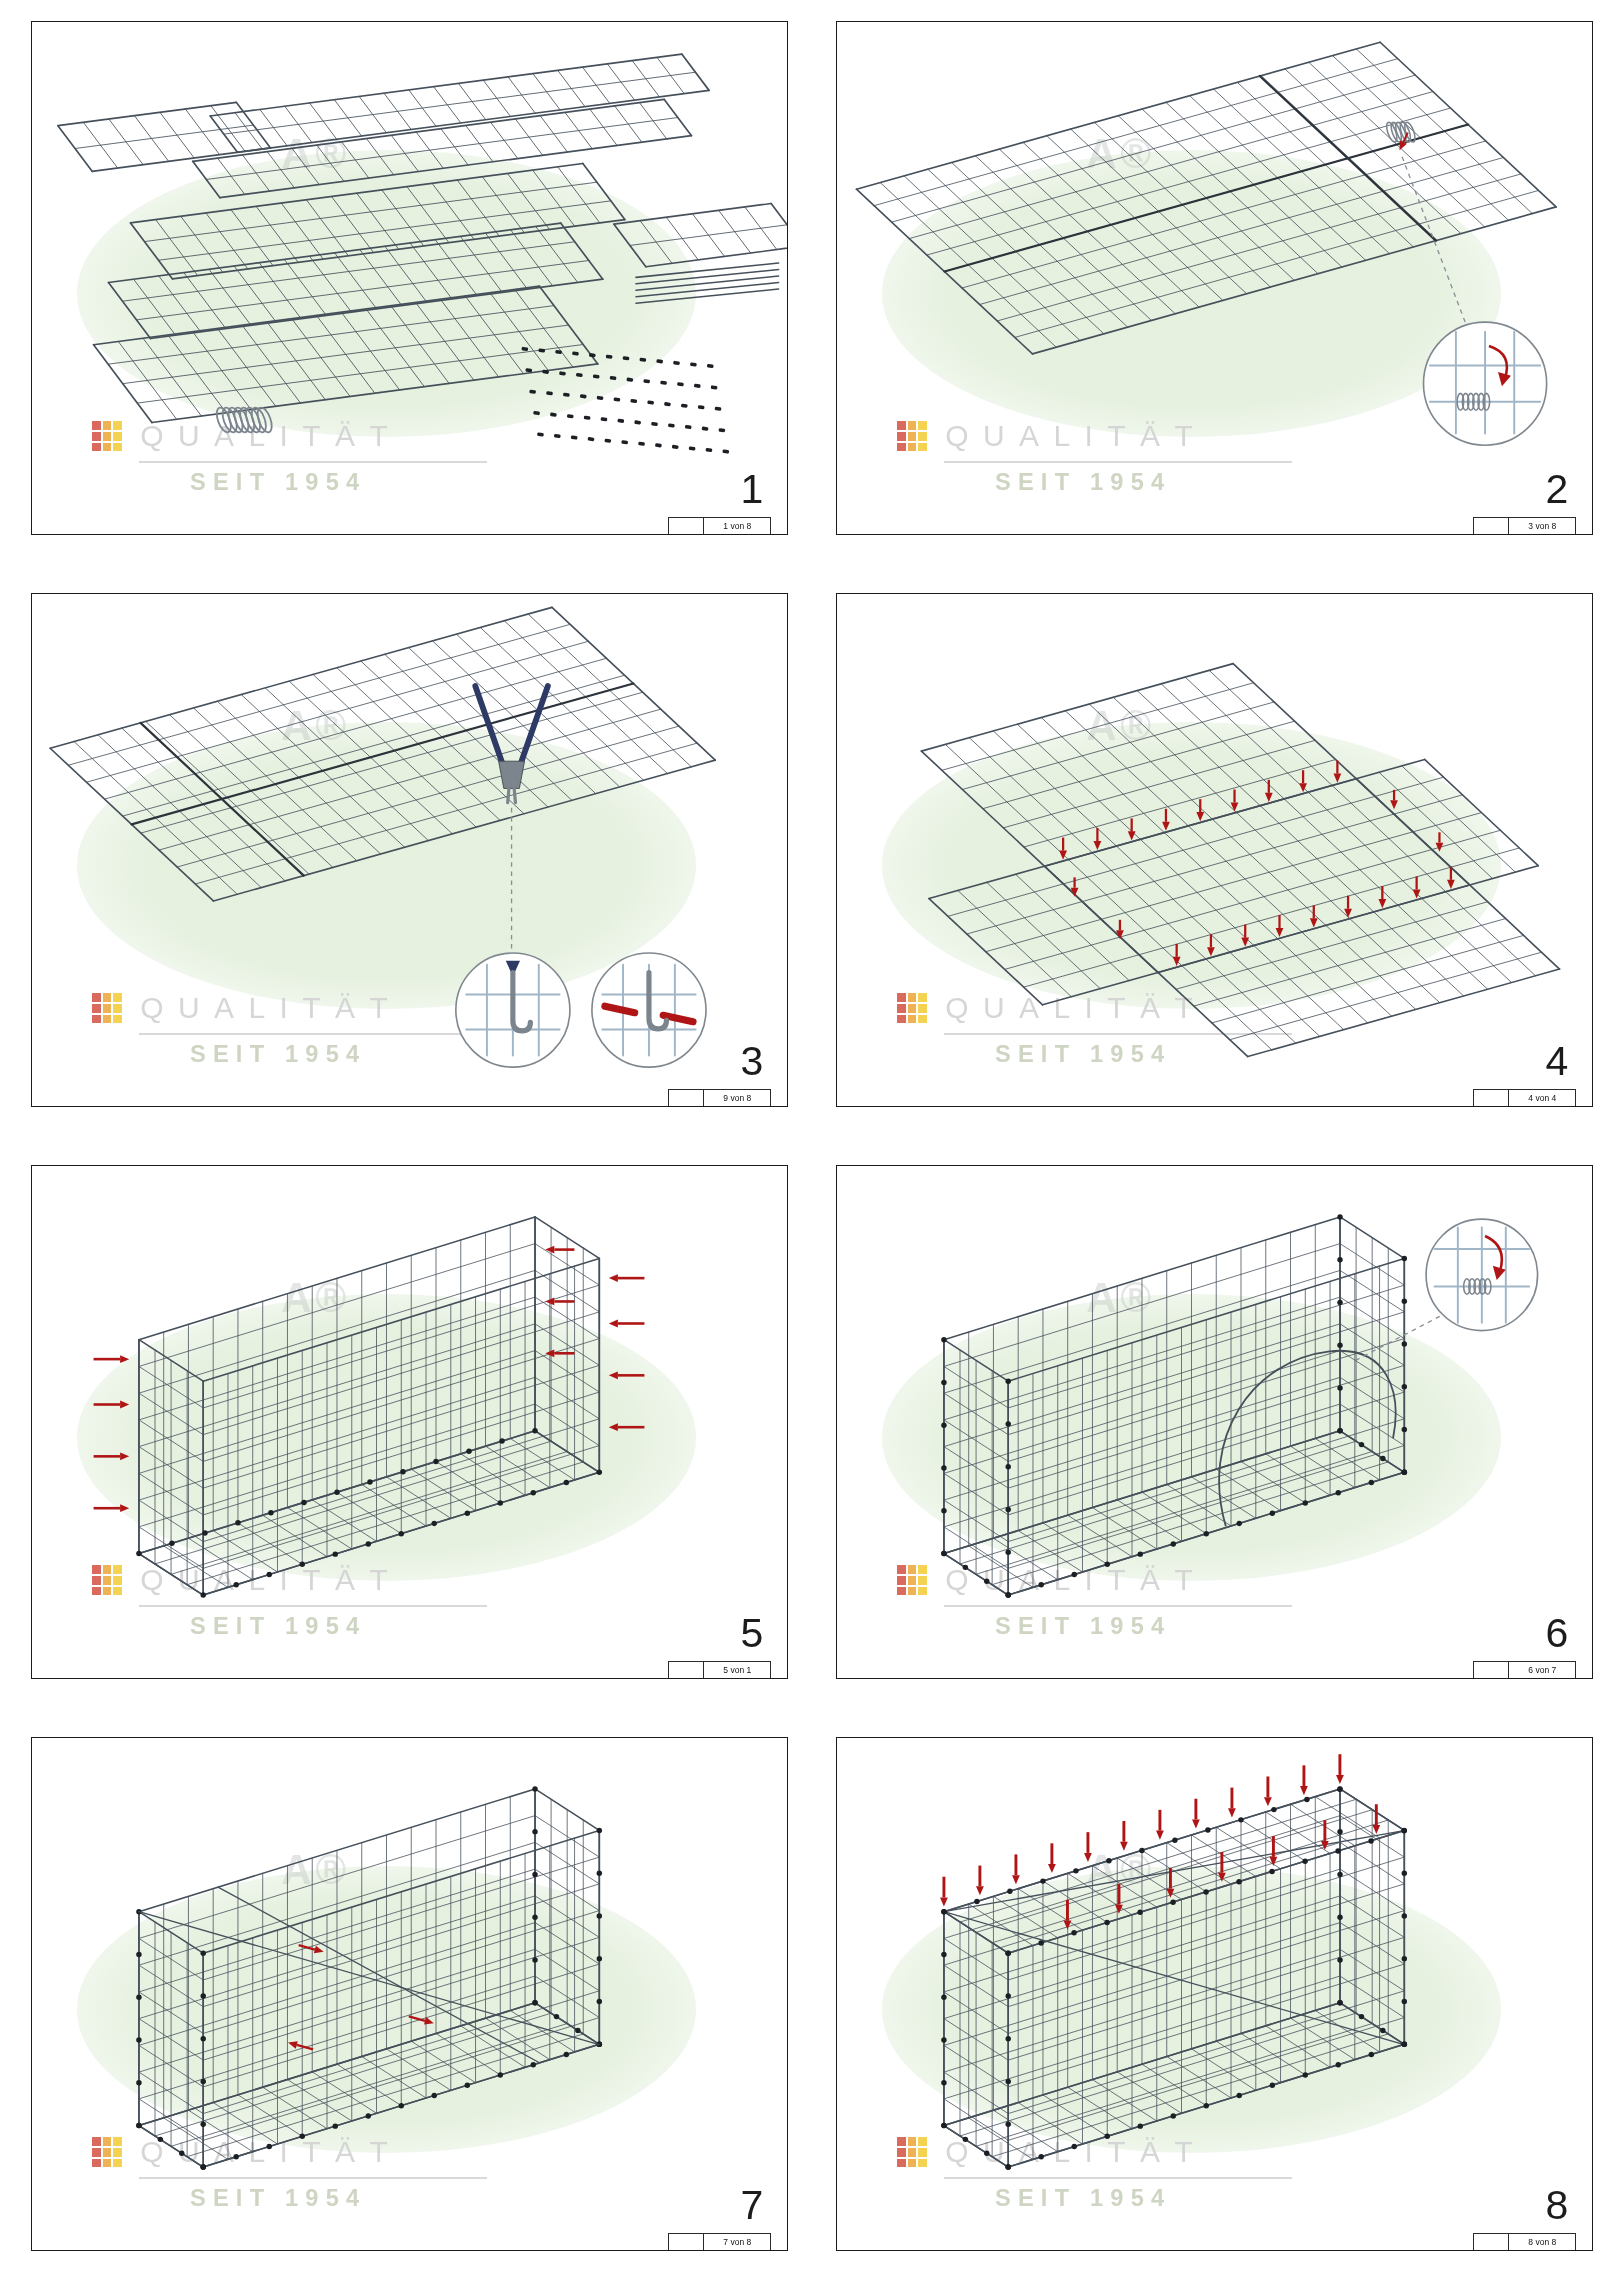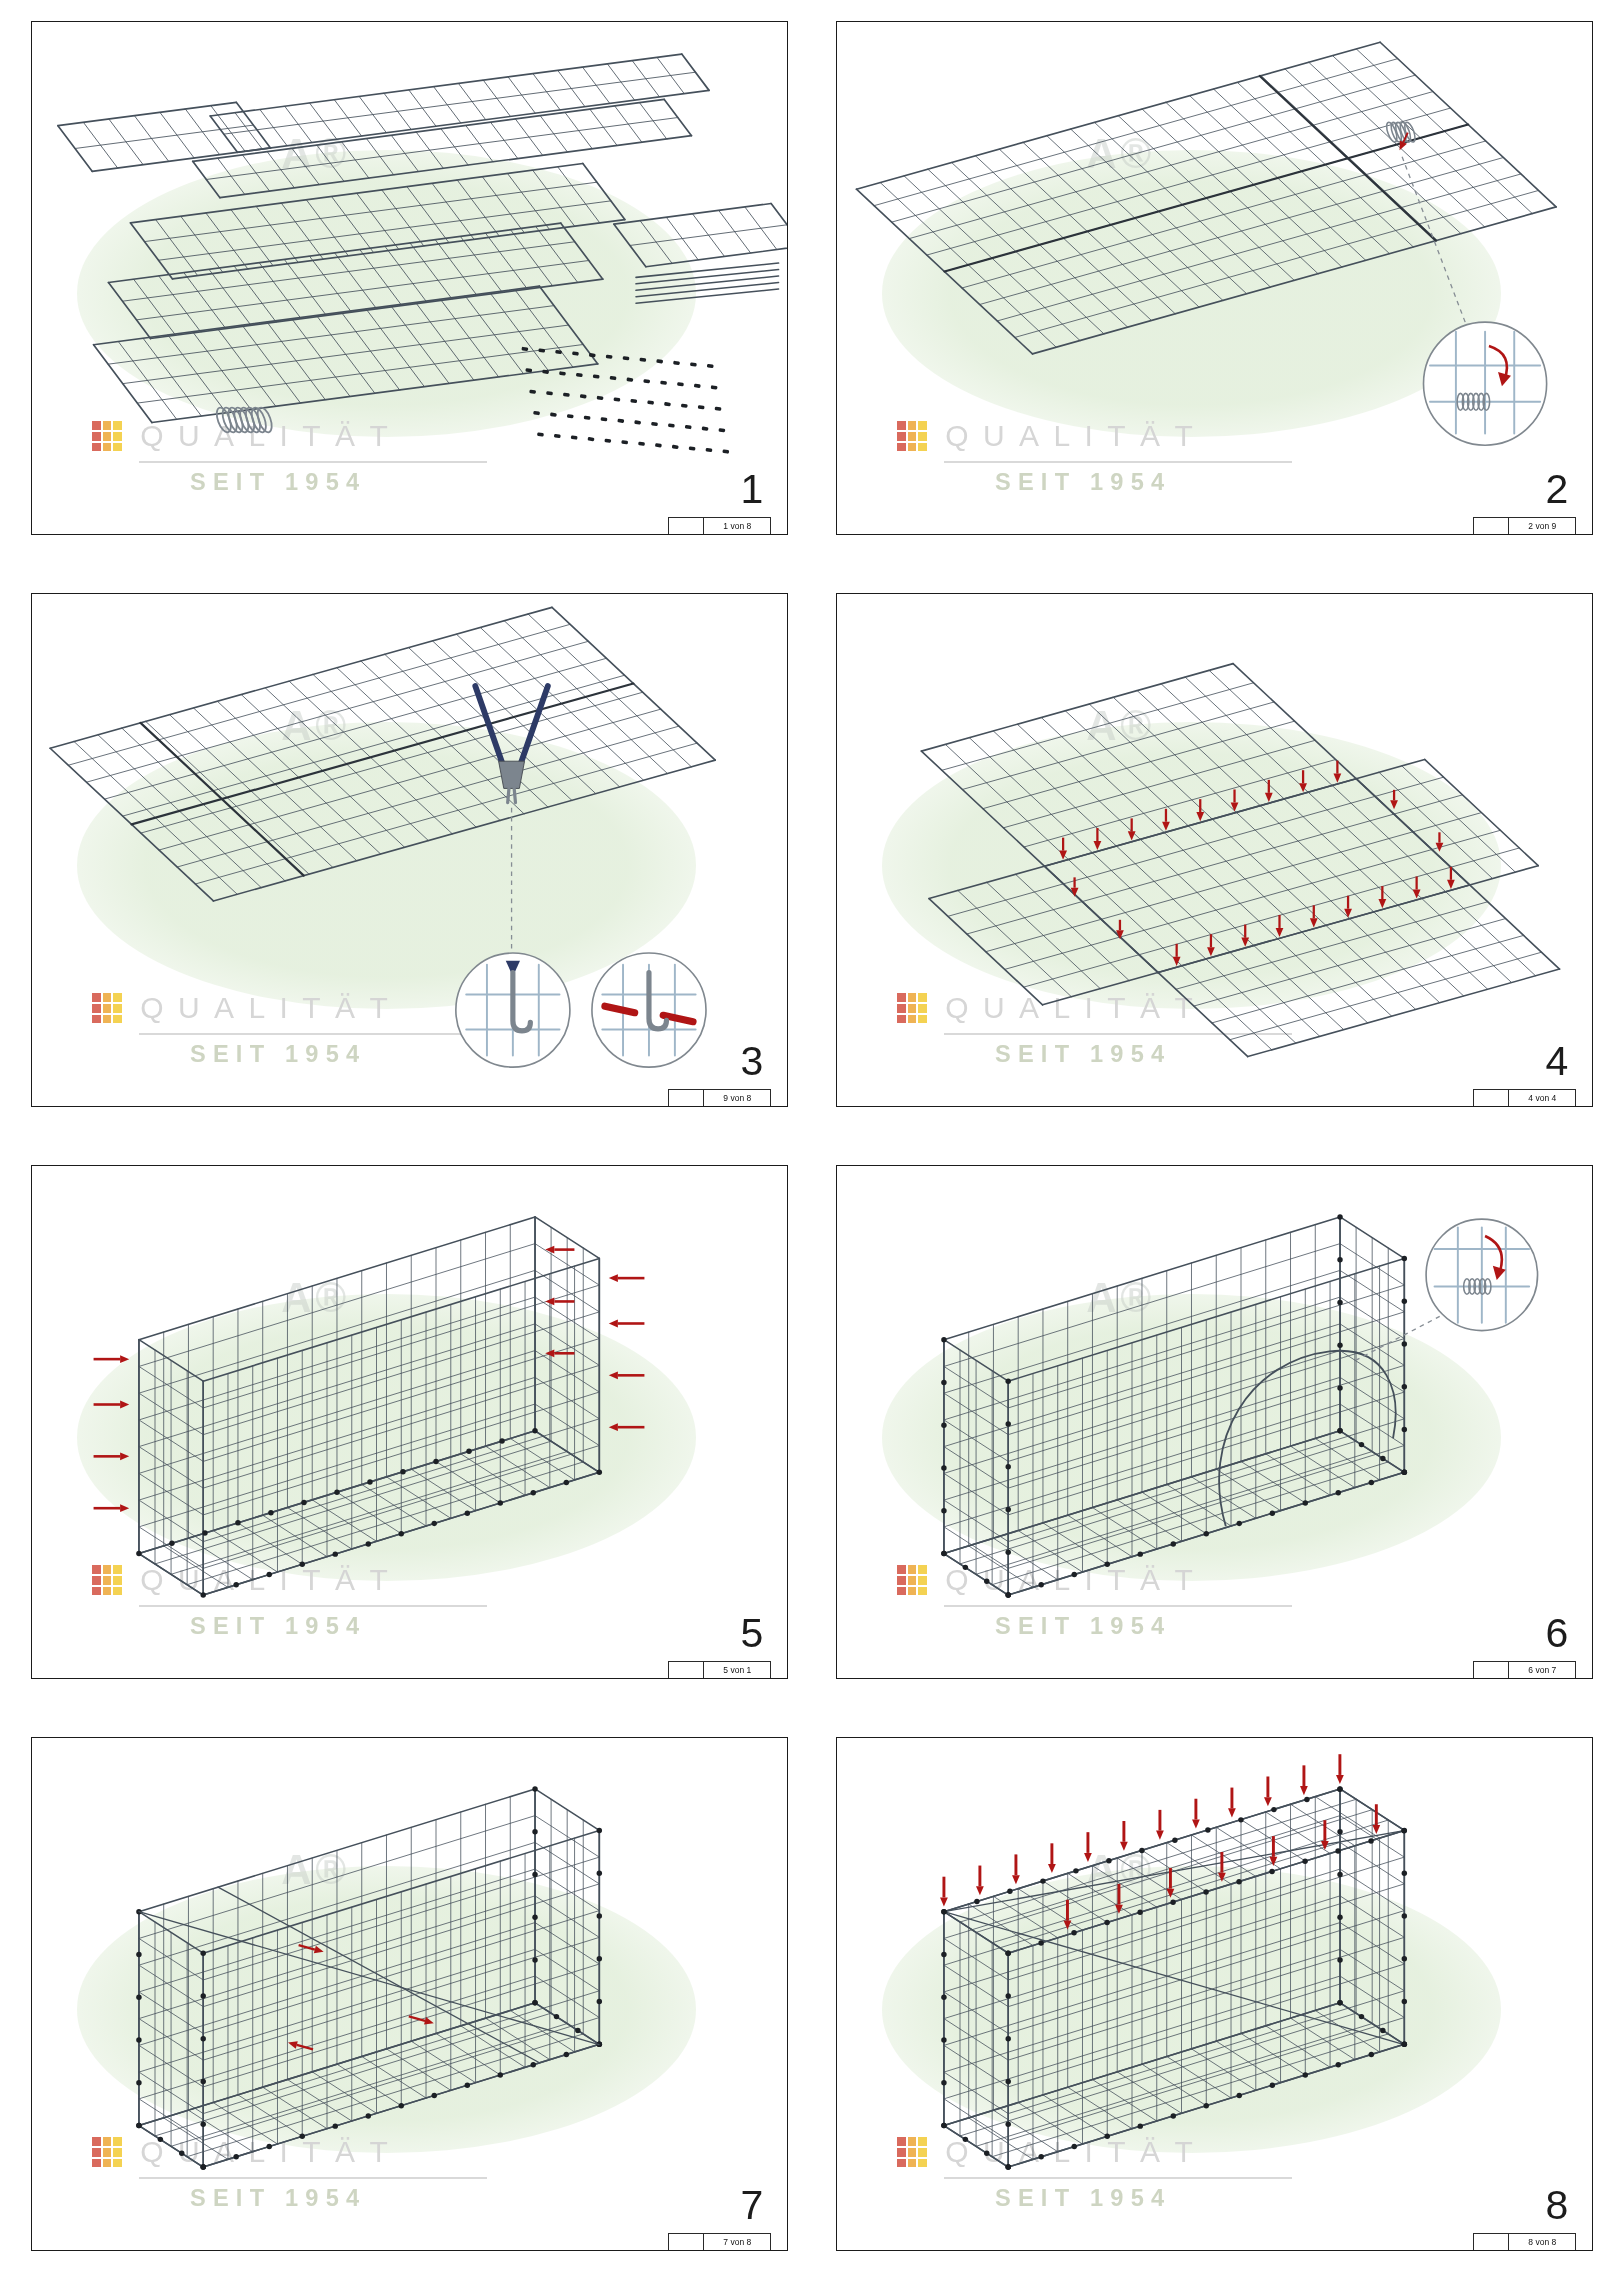--- a/index.html
+++ b/index.html
@@ -406,21 +406,21 @@
             <ellipse cx="986" cy="586" rx="5" ry="13" fill="none" stroke="#7c858e" stroke-width="2.4" transform="rotate(0 986 586)"></ellipse>
             <ellipse cx="994" cy="586" rx="5" ry="13" fill="none" stroke="#7c858e" stroke-width="2.4" transform="rotate(0 994 586)"></ellipse>
             <ellipse cx="1002" cy="586" rx="5" ry="13" fill="none" stroke="#7c858e" stroke-width="2.4" transform="rotate(0 1002 586)"></ellipse>
             <path d="M 1006,500 Q 1044,512 1030,552" fill="none" stroke="#b01515" stroke-width="4"></path>
             <polygon points="1026,562 1020,540 1040,546" fill="#b01515"></polygon>
           </g>
         </svg>
     <div class="step-number">2</div>
     <div class="title-block">
       <div class="tb-left"></div>
-      <div class="tb-right">2 von 9</div>
+      <div class="tb-right">3 von 8</div>
     </div>
   </section>
       <section class="panel">
     <div class="wm">
       <div class="wm-ellipse"></div>
       <div class="wm-reg">A®</div>
       <div class="wm-mark">
         <div class="wm-logo">
               <span style="background: rgb(205, 59, 42);"></span>
               <span style="background: rgb(234, 155, 31);"></span>

